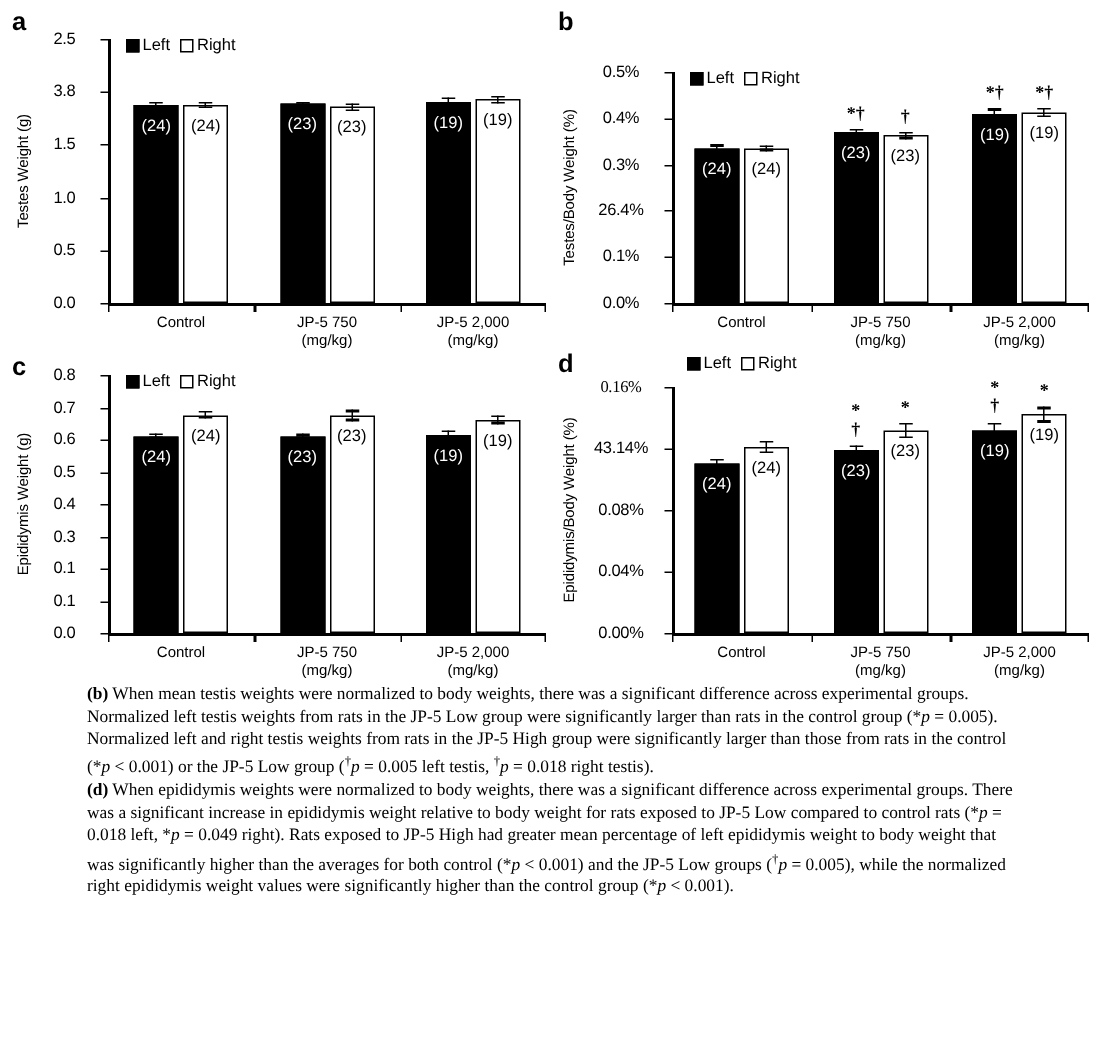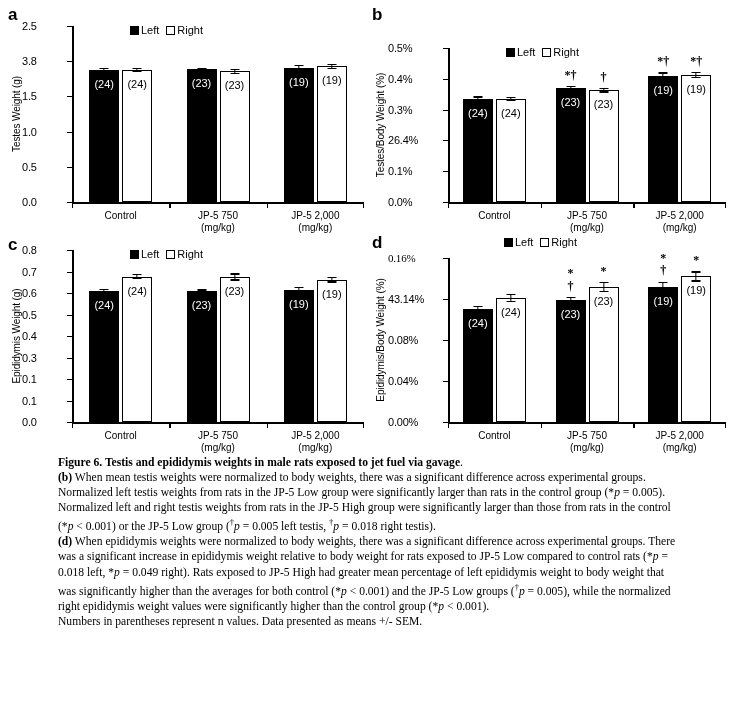--- a/index.html
+++ b/index.html
@@ -36,21 +36,21 @@
     transform-origin: 0 0;
     font-size: 10px;
     white-space: nowrap;
     letter-spacing: -0.1px;
   }
 
   .ytick {
     position: absolute;
     right: 0;
     font-size: 11px;
-    text-align: left;
+    text-align: center;
     white-space: nowrap;
     transform: translateY(-50%);
     letter-spacing: -0.2px;
   }
   .ytickmark {
     position: absolute;
     width: 5px; height: 1px; background: #000;
   }
 
   .axis-v { position: absolute; width: 1.6px; background: #000; }
@@ -97,21 +97,20 @@
     text-align: center;
     font-size: 10px;
     line-height: 12px;
     white-space: nowrap;
   }
 
   .legend {
     position: absolute;
     display: flex; align-items: center; gap: 7px;
     font-size: 11px;
-    margin-left: 46px;
   }
   .legend .item { display: flex; align-items: center; gap: 2px; }
   .legend .swatch { width: 9px; height: 9px; border: 1.3px solid #000; display: inline-block; }
   .legend .swatch.filled { background: #000; }
   .legend .swatch.hollow { background: #fff; }
 
   
   .caption {
     position: absolute;
     left: 58px; top: 455px;
@@ -498,19 +497,17 @@
           </div>
           <div class="sig" style="top: -3.675px;">*</div>
         </div>
         <div class="xtick" style="left: 263.333px; top: 187px; height: 5px;"></div>
         <div class="xcat" style="left: 263.333px; width: 92.6667px; top: 194px;">JP-5 2,000<br>(mg/kg)</div>
         <div class="xtick" style="left: 355px; top: 187px; height: 5px;"></div>
       </div>
   </div>
 
   <div class="caption" id="caption">
-      <p><span class="ttl">Figure 6. Testis and epididymis weights in male rats exposed to jet fuel via gavage</span>.</p>
       <p><b>(b)</b> When mean testis weights were normalized to body weights, there was a significant difference across experimental groups. Normalized left testis weights from rats in the JP-5 Low group were significantly larger than rats in the control group (*<i>p</i> = 0.005). Normalized left and right testis weights from rats in the JP-5 High group were significantly larger than those from rats in the control (*<i>p</i> &lt; 0.001) or the JP-5 Low group (<span class="sup">†</span><i>p</i> = 0.005 left testis, <span class="sup">†</span><i>p</i> = 0.018 right testis).</p>
       <p><b>(d)</b> When epididymis weights were normalized to body weights, there was a significant difference across experimental groups. There was a significant increase in epididymis weight relative to body weight for rats exposed to JP-5 Low compared to control rats (*<i>p</i> = 0.018 left, *<i>p</i> = 0.049 right). Rats exposed to JP-5 High had greater mean percentage of left epididymis weight to body weight that was significantly higher than the averages for both control (*<i>p</i> &lt; 0.001) and the JP-5 Low groups (<span class="sup">†</span><i>p</i> = 0.005), while the normalized right epididymis weight values were significantly higher than the control group (*<i>p</i> &lt; 0.001).</p>
-      <p>Numbers in parentheses represent n values. Data presented as means +/- SEM.</p>
     </div>
 
 </div>
 
 </body></html>

